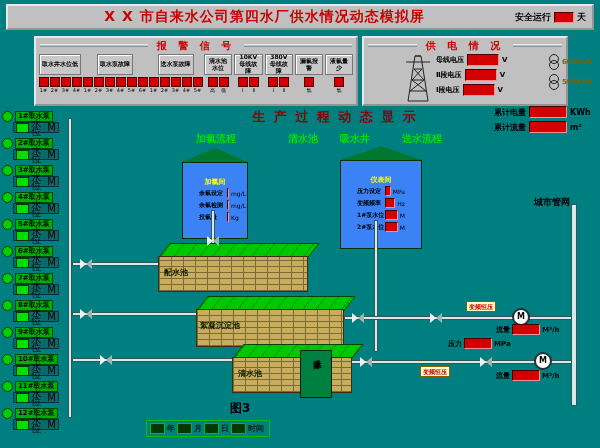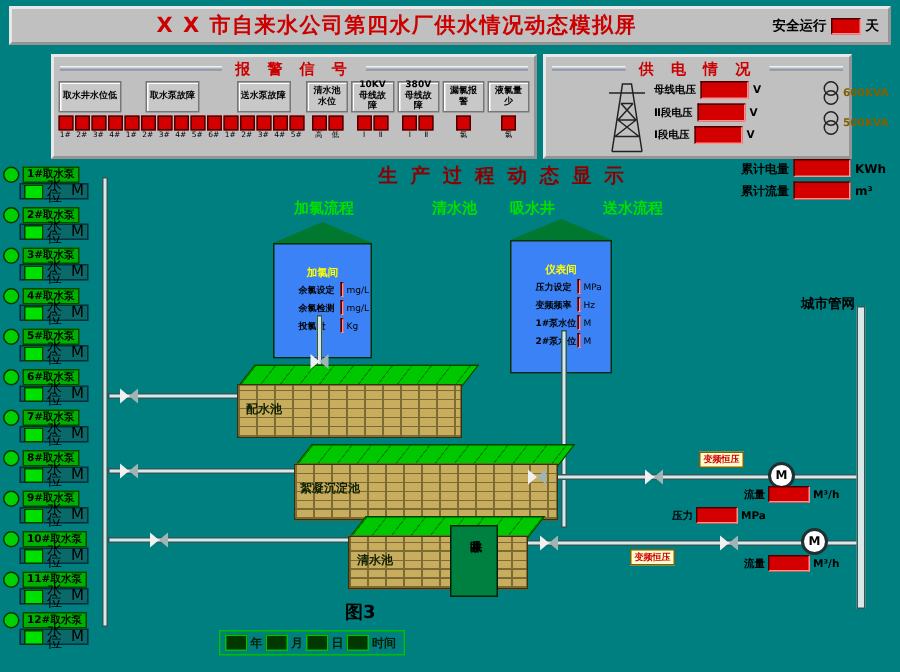--- a/index.html
+++ b/index.html
@@ -488,21 +488,21 @@
             <span class="hunit">mg/L</span>
           </div>
           <div class="house-row">
             <span class="hlabel">投氯量</span>
             <span class="disp disp-sm2"></span>
             <span class="hunit">Kg</span>
           </div>
         </div>
     </div>
   </div>
-  <div class="house" style="left:340px;top:146px;width:68px">
+  <div class="house" style="left:340px;top:146px;width:82px">
     <div class="house-roof"></div>
     <div class="house-body">
       <div class="house-title">仪表间</div>
       <div class="house-rows" id="house-rows-1">
           <div class="house-row">
             <span class="hlabel">压力设定</span>
             <span class="disp disp-sm2"></span>
             <span class="hunit">MPa</span>
           </div>
           <div class="house-row">
@@ -522,21 +522,21 @@
           </div>
         </div>
     </div>
   </div>
 
   <div class="tank" style="left:158px;top:243px;width:150px;height:48px">
     <div class="tank-top"></div>
     <div class="tank-front" style="height:34px"></div>
     <span class="tank-label" style="left:6px;top:24px">配水池</span>
   </div>
-  <div class="tank" style="left:196px;top:296px;width:176px;height:50px">
+  <div class="tank" style="left:196px;top:296px;width:148px;height:50px">
     <div class="tank-top"></div>
     <div class="tank-front" style="height:36px"></div>
     <span class="tank-label" style="left:4px;top:24px">絮凝沉淀池</span>
   </div>
   <div class="tank" style="left:232px;top:344px;width:120px;height:48px">
     <div class="tank-top"></div>
     <div class="tank-front" style="height:34px"></div>
     <span class="tank-label" style="left:6px;top:24px">清水池</span>
   </div>
   <div class="well">

